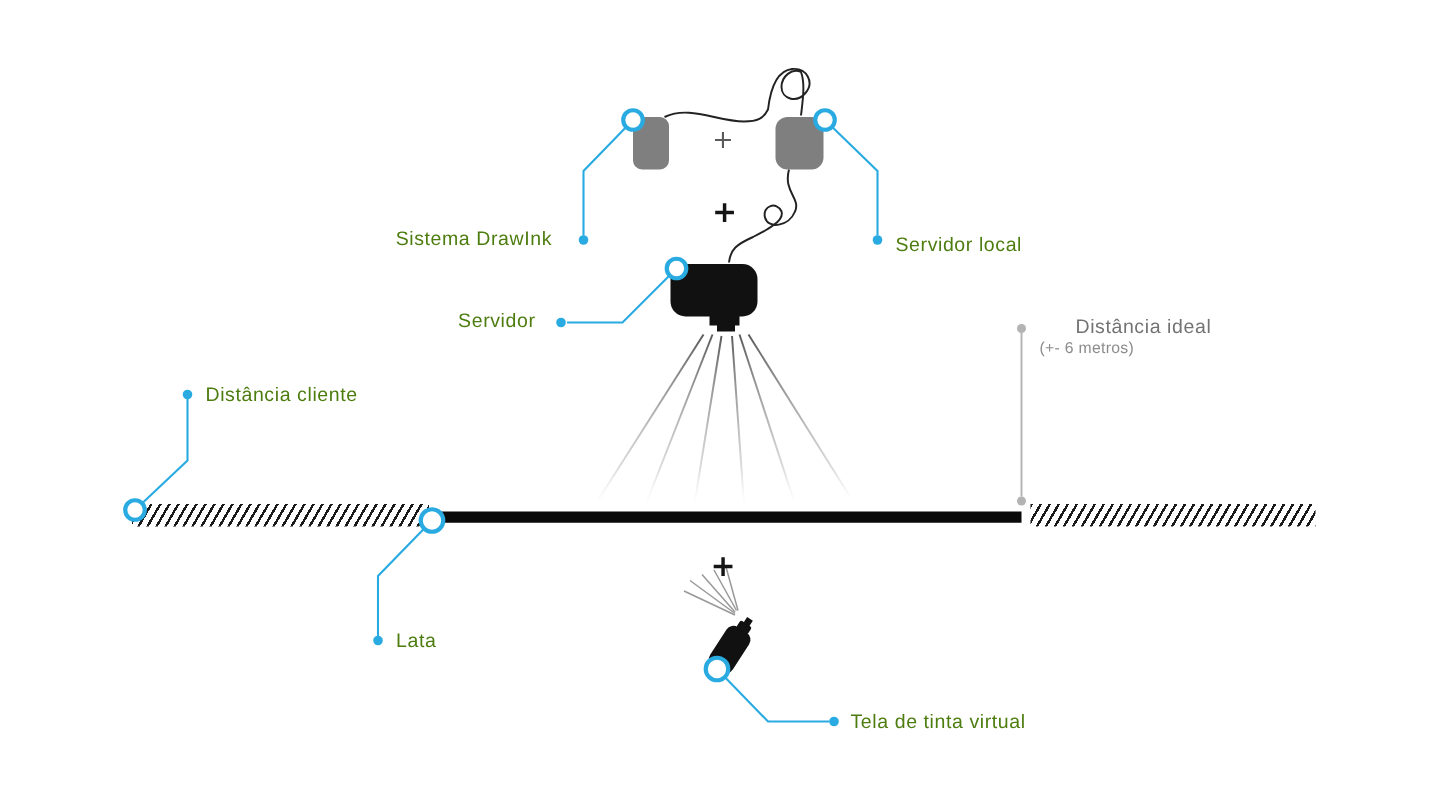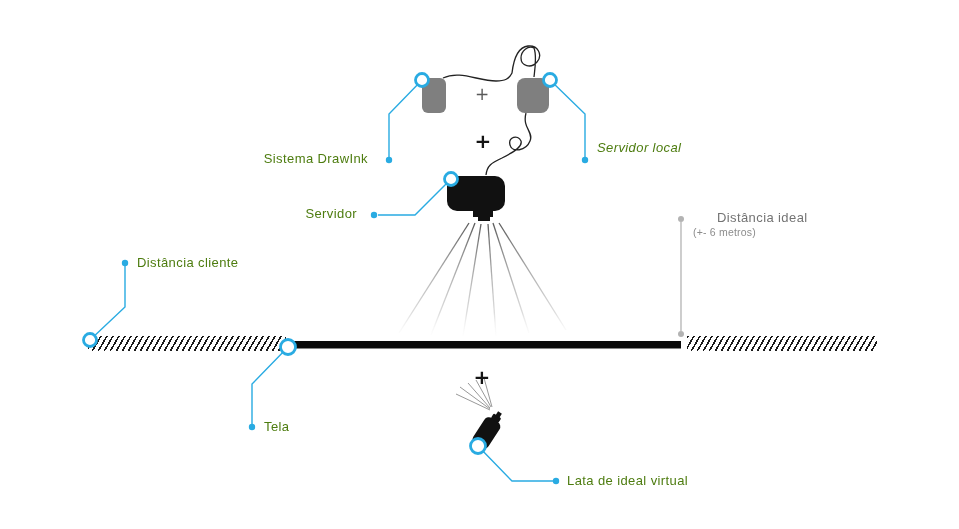--- a/index.html
+++ b/index.html
@@ -127,21 +127,21 @@
       <circle cx="288" cy="347" r="7.5" stroke="#29abe2"></circle>
       <circle cx="478" cy="446" r="7.5" stroke="#29abe2"></circle>
     </g>
   </svg>
 
   <span class="plus plus-light" style="left:482px;top:94px;">+</span>
   <span class="plus plus-bold" style="left:483px;top:141px;">+</span>
   <span class="plus plus-bold" style="left:482px;top:377px;">+</span>
 
   <div class="lbl lbl-right" style="left:238px;top:152px;width:130px;">Sistema DrawInk</div>
-  <div class="lbl" style="left:597px;top:141px;font-style:italic;">Servidor local</div>
+  <div class="lbl" style="left:597px;top:156px;">Servidor local</div>
   <div class="lbl lbl-right" style="left:255px;top:207px;width:102px;">Servidor</div>
   <div class="lbl" style="left:137px;top:256px;">Distância cliente</div>
-  <div class="lbl" style="left:264px;top:420px;">Tela</div>
-  <div class="lbl" style="left:567px;top:474px;">Lata de ideal virtual</div>
+  <div class="lbl" style="left:264px;top:420px;">Lata</div>
+  <div class="lbl" style="left:567px;top:474px;">Tela de tinta virtual</div>
   <div class="lbl lbl-gray" style="left:693px;top:211px;">Distância ideal</div>
   <div class="lbl lbl-sub" style="left:693px;top:227px;">(+- 6 metros)</div>
 
 </div>
 
 </body></html>

